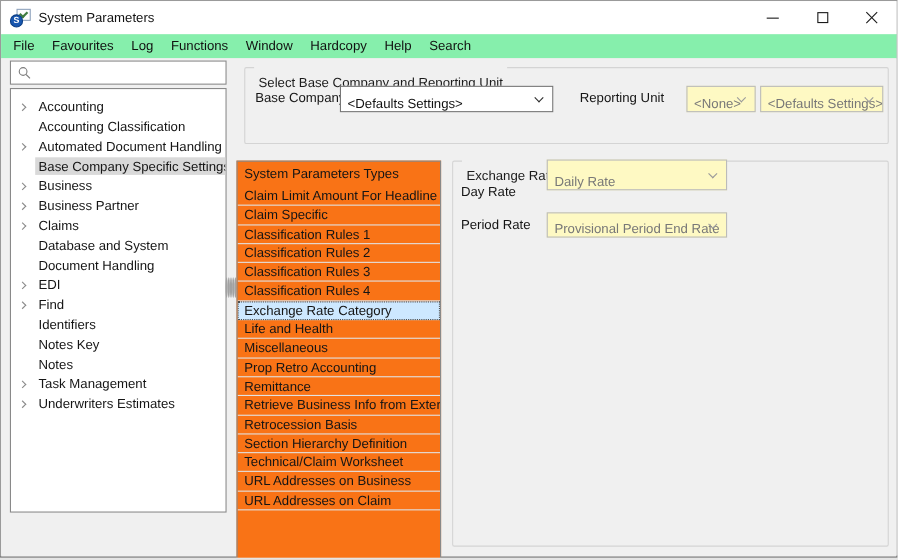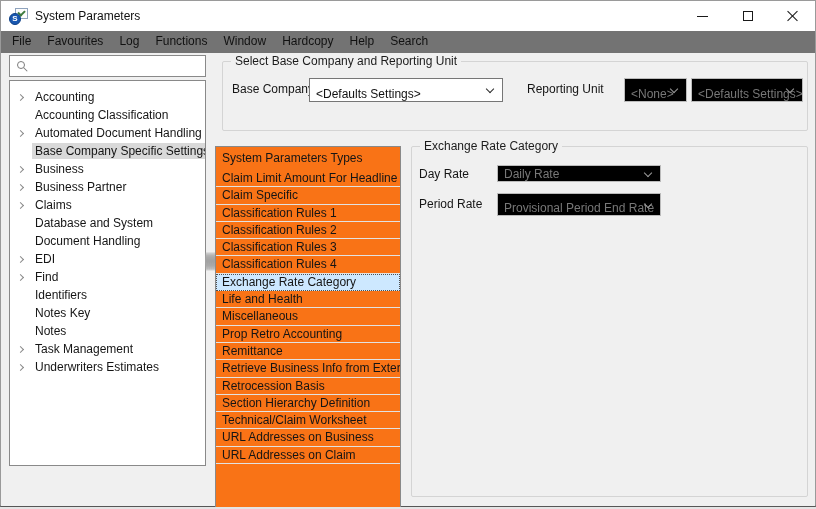--- a/index.html
+++ b/index.html
@@ -21,21 +21,21 @@
   .win-controls { position:absolute; right:0; top:0; height:30px; display:flex; }
   .win-btn { width:45px; height:30px; display:flex; align-items:center; justify-content:center; }
   .glyph-min { display:block; width:11px; height:0; border-top:1px solid #1a1a1a; }
   .glyph-max { display:block; width:10px; height:10px; border:1px solid #1a1a1a; }
   .glyph-close { position:relative; display:block; width:12px; height:12px; }
   .glyph-close::before, .glyph-close::after { content:""; position:absolute; left:5px; top:-1px; width:1px; height:14px; background:#1a1a1a; }
   .glyph-close::before { transform:rotate(45deg); }
   .glyph-close::after  { transform:rotate(-45deg); }
 
   
-  .menubar { height:22px; background:#737373; display:flex; align-items:center; padding-left:3px; }
+  .menubar { height:22px; background:#86efac; display:flex; align-items:center; padding-left:3px; }
   .menu-item { font-size:12px; color:#111; padding:0 8px; height:22px; line-height:21px; }
 
   
   .content { position:absolute; left:0; top:52px; width:814px; height:453px; background:#f0f0f0; }
 
   
   .searchbox { position:absolute; left:8px; top:2px; width:197px; height:22px; background:#fff; border:1px solid #898989; }
   .search-icon { position:absolute; left:7px; top:5px; width:8px; height:8px; border:1px solid #7c7c7c; border-radius:50%; }
   .search-icon::after { content:""; position:absolute; right:-4px; bottom:-2px; width:5px; height:1px;
             background:#7c7c7c; transform:rotate(45deg); }
@@ -51,34 +51,34 @@
   .tree-chevron.hidden { visibility:hidden; }
   .tree-label { padding:1px 3px; overflow:hidden; }
   .tree-item.selected .tree-label { background:#d9d9d9; }
 
   
   .splitter { position:absolute; left:204px; top:200px; width:9px; height:56px; }
   .splitter .dot { width:4px; height:4px; border:1px solid #a2a2a2; border-radius:50%; margin:5px auto 0; }
 
   
   .group { position:absolute; border:1px solid #d4d4d4; border-radius:2px; }
-  .group-legend { position:absolute; top:-8px; left:8px; background:#f0f0f0; padding:0 4px; font-size:12px; color:#1c1c1c; white-space:nowrap; }
+  .group-legend { position:absolute; top:-8px; left:8px; background:#f0f0f0; padding:14px 4px; font-size:12px; color:#1c1c1c; white-space:nowrap; }
   .group1 { left:221px; top:8px; width:586px; height:70px; }
   .group2 { left:410px; top:93px; width:397px; height:351px; }
 
   .fieldlabel { position:absolute; font-size:12px; color:#151515; white-space:nowrap; }
 
   
   .combo { position:absolute; height:24px; display:flex; align-items:flex-end; padding:0 22px 0 6px;
            font-size:12px; white-space:nowrap; overflow:hidden; }
   .combo .combo-arrow { position:absolute; right:9px; top:50%; width:6px; height:6px;
            border-right:1px solid; border-bottom:1px solid; transform:translateY(-68%) rotate(45deg); }
   .combo.enabled { background:#fff; border:1px solid #767676; color:#111; }
   .combo.enabled .combo-arrow { color:#2b2b2b; }
-  .combo.disabled { background:#000000; border:1px solid #bbbbbb; color:#787878; }
+  .combo.disabled { background:#fef9c3; border:1px solid #bbbbbb; color:#787878; }
   .combo.disabled .combo-arrow { color:#9b9b9b; }
 
   
   .typelist { position:absolute; left:214px; top:93px; width:186px; height:418px; background:#f97316;
             border:1px solid #898989; overflow:hidden; }
   .typelist-header { height:23px; line-height:23px; padding-left:6px; font-size:12px; color:#151515; white-space:nowrap; }
   .list-row { height:17.3px; line-height:16px; padding-left:6px; font-size:12px; color:#151515;
             border-bottom:1px solid #e2e2e2; white-space:nowrap; overflow:hidden; }
   .list-row.selected { background:#cde8ff; outline:1px dotted #4f4f4f; outline-offset:-1px; border-bottom-color:#cde8ff; }
 
@@ -258,21 +258,21 @@
           <span class="scroll-btn right">
             <span class="chev chev-right"></span>
           </span>
         </div>
       </div>
 
       <div class="group group2">
         <span class="group-legend">Exchange Rate Category</span>
       </div>
       <span class="fieldlabel" style="left:418px; top:114px;">Day Rate</span>
-      <div class="combo disabled" style="left:496px; top:112px; width:164px; height:17px;">
+      <div class="combo disabled" style="left:496px; top:92px; width:164px; height:28px;">
         <span class="combo-text">Daily Rate</span>
         <span class="combo-arrow"></span>
       </div>
       <span class="fieldlabel" style="left:418px; top:144px;">Period Rate</span>
       <div class="combo disabled" style="left:496px; top:140px; width:164px; height:23px;">
         <span class="combo-text">Provisional Period End Rate</span>
         <span class="combo-arrow"></span>
       </div>
 
     </div>

